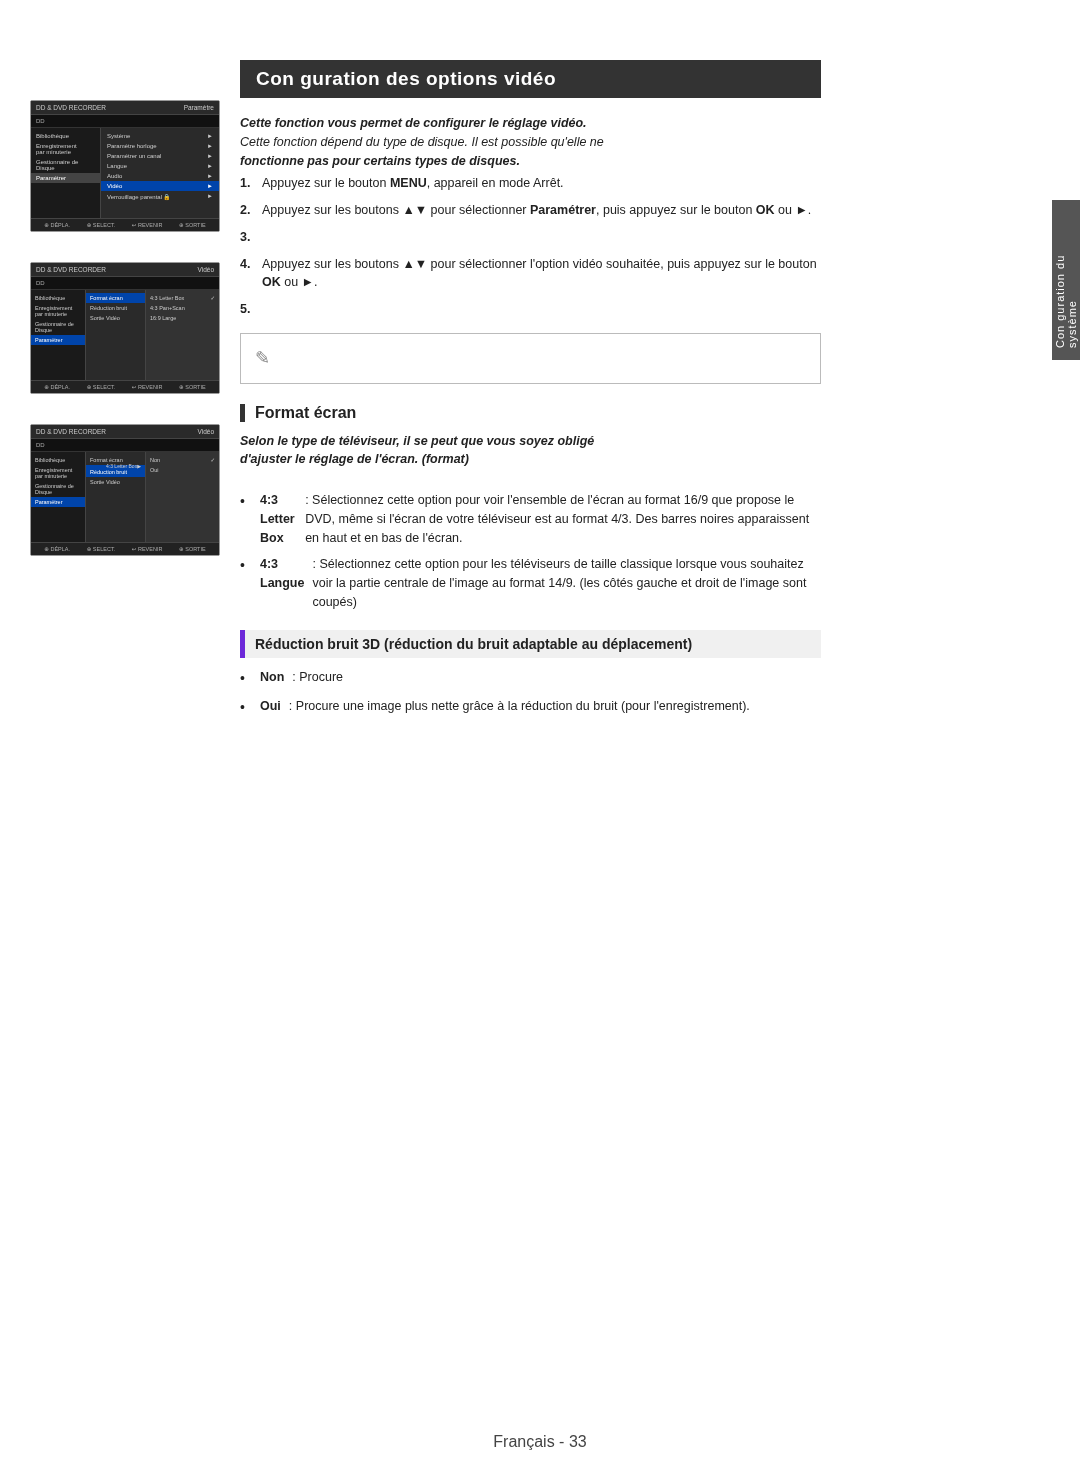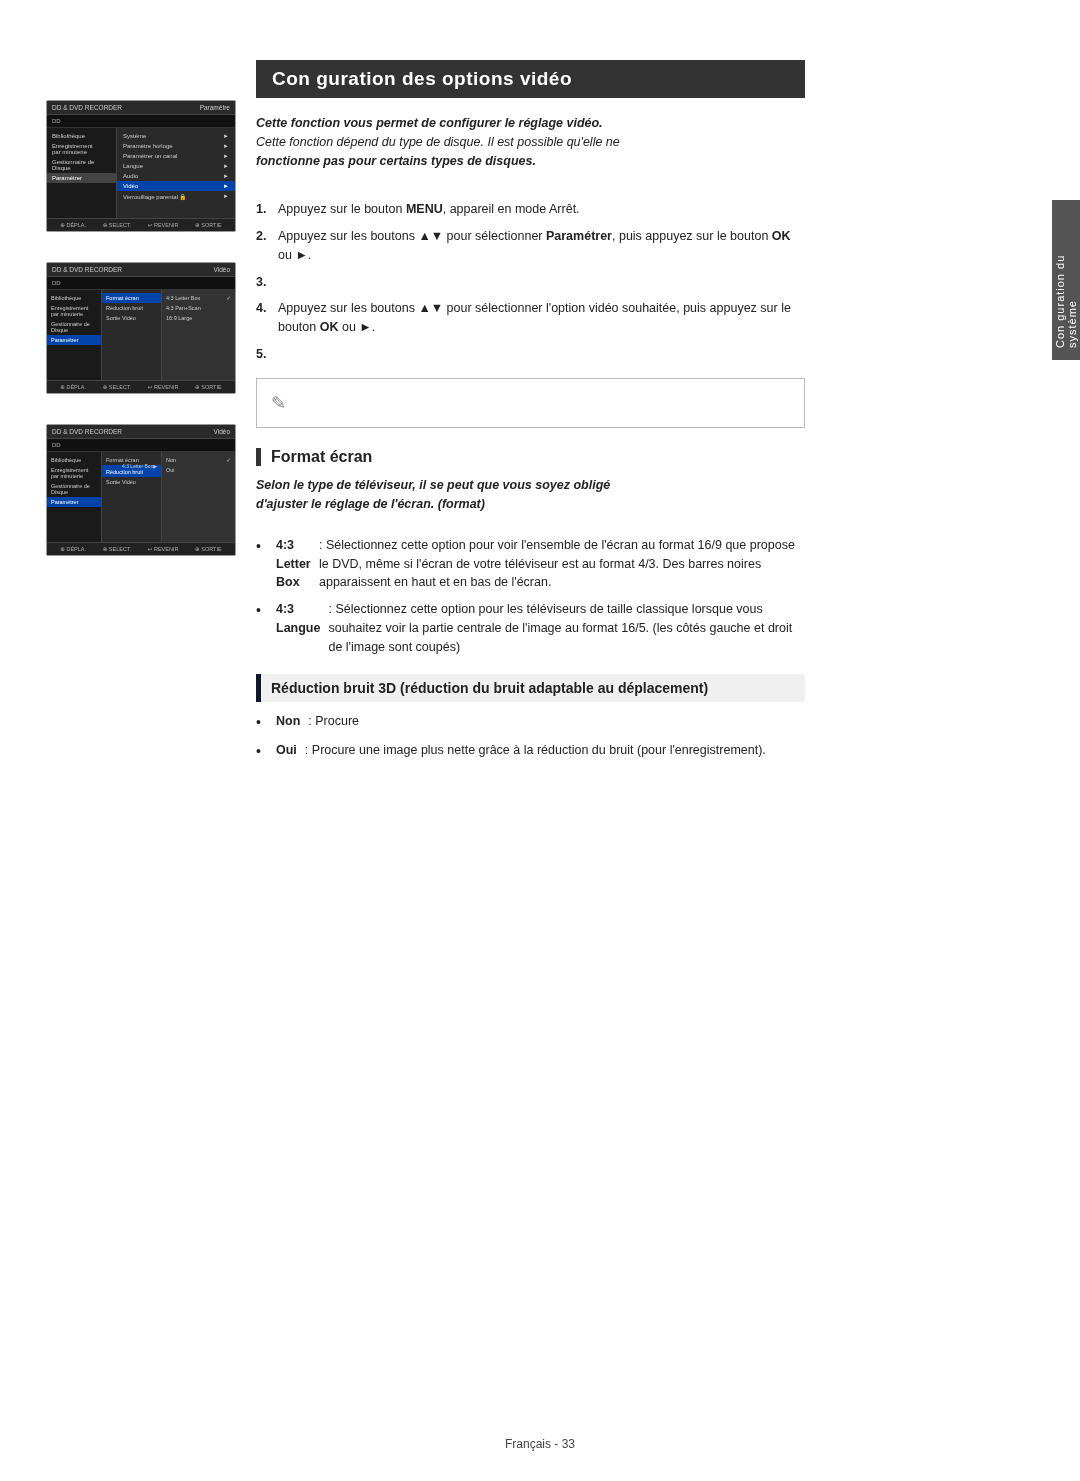--- a/index.html
+++ b/index.html
@@ -10,21 +10,21 @@
       font-family: Arial, Helvetica, sans-serif;
       font-size: 13px;
       color: #222;
       position: relative;
     }
 
     .page-container {
       display: flex;
       width: 861px;
       min-height: 1481px;
-      padding: 40px 16px;
+      padding: 40px 0;
     }
 
     
     .side-tab {
       position: absolute;
       right: 0;
       top: 200px;
       width: 28px;
       background: #555;
       color: #fff;
@@ -64,21 +64,21 @@
       font-weight: bold;
       padding: 8px 16px;
       margin-bottom: 16px;
       letter-spacing: 0.5px;
     }
 
     
     .intro-italic {
       font-style: italic;
       font-size: 12.5px;
-      margin-bottom: 30px;
+      margin-bottom: 4px;
       line-height: 1.5;
     }
     .intro-italic strong {
       font-weight: bold;
     }
 
     
     .steps-list {
       margin-left: 0;
       padding-left: 0;
@@ -121,21 +121,21 @@
       font-size: 16px;
       font-weight: bold;
       border-left: 5px solid #333;
       padding-left: 10px;
       margin: 18px 0 10px 0;
     }
 
     .sub-section-title-box {
       font-size: 14px;
       font-weight: bold;
-      border-left: 5px solid #0f172a;
+      border-left: 5px solid #6d28d9;
       padding-left: 10px;
       margin: 18px 0 10px 0;
       background: #f0f0f0;
       padding: 6px 10px;
     }
 
     
     .sub-italic {
       font-style: italic;
       font-size: 12.5px;
@@ -161,21 +161,21 @@
       font-size: 14px;
       min-width: 12px;
     }
 
     
     .page-footer {
       position: absolute;
       bottom: 30px;
       left: 50%;
       transform: translateX(-50%);
-      font-size: 12px;
+      font-size: 16px;
       color: #444;
     }
 
     
     .screenshot {
       width: 190px;
       border: 1px solid #999;
       background: #1a1a1a;
       color: #fff;
       font-size: 7px;
@@ -430,21 +430,21 @@
       <strong>d'ajuster le réglage de l'écran. (format)</strong></em>
     </div>
 
     <ul class="bullet-list">
       <li>
         <strong>4:3 Letter Box</strong>
           <span>: Sélectionnez cette option pour voir l'ensemble de l'écran au format 16/9 que propose le DVD, même si l'écran de votre téléviseur est au format 4/3. Des barres noires apparaissent en haut et en bas de l'écran.</span>
       </li>
       <li>
         <strong>4:3 Langue</strong>
-          <span>: Sélectionnez cette option pour les téléviseurs de taille classique lorsque vous souhaitez voir la partie centrale de l'image au format 16/5. (les côtés gauche et droit de l'image sont coupés)</span>
+          <span>: Sélectionnez cette option pour les téléviseurs de taille classique lorsque vous souhaitez voir la partie centrale de l'image au format 14/9. (les côtés gauche et droit de l'image sont coupés)</span>
       </li>
     </ul>
 
     <div class="sub-section-title-box">Réduction bruit 3D (réduction du bruit adaptable au déplacement)</div>
 
     <ul class="bullet-list">
       <li>
         <strong>Non</strong>
           <span>: Procure</span>
       </li>

